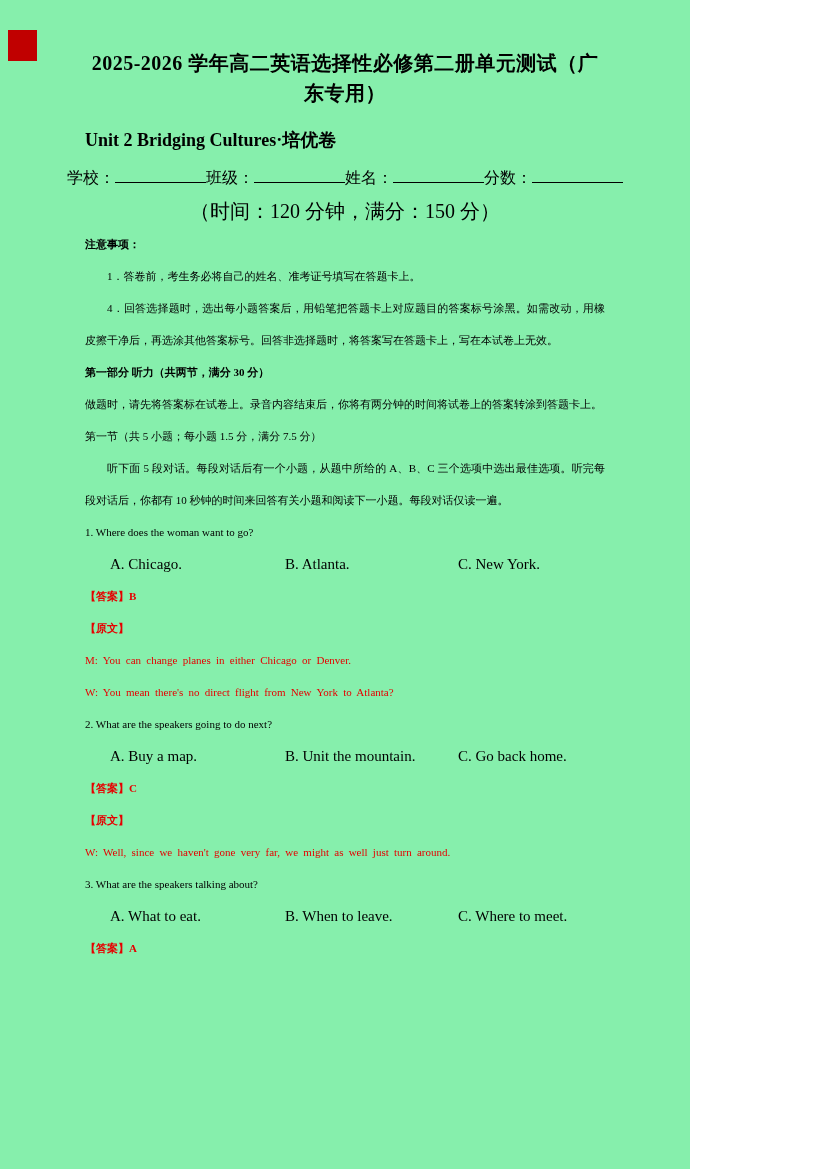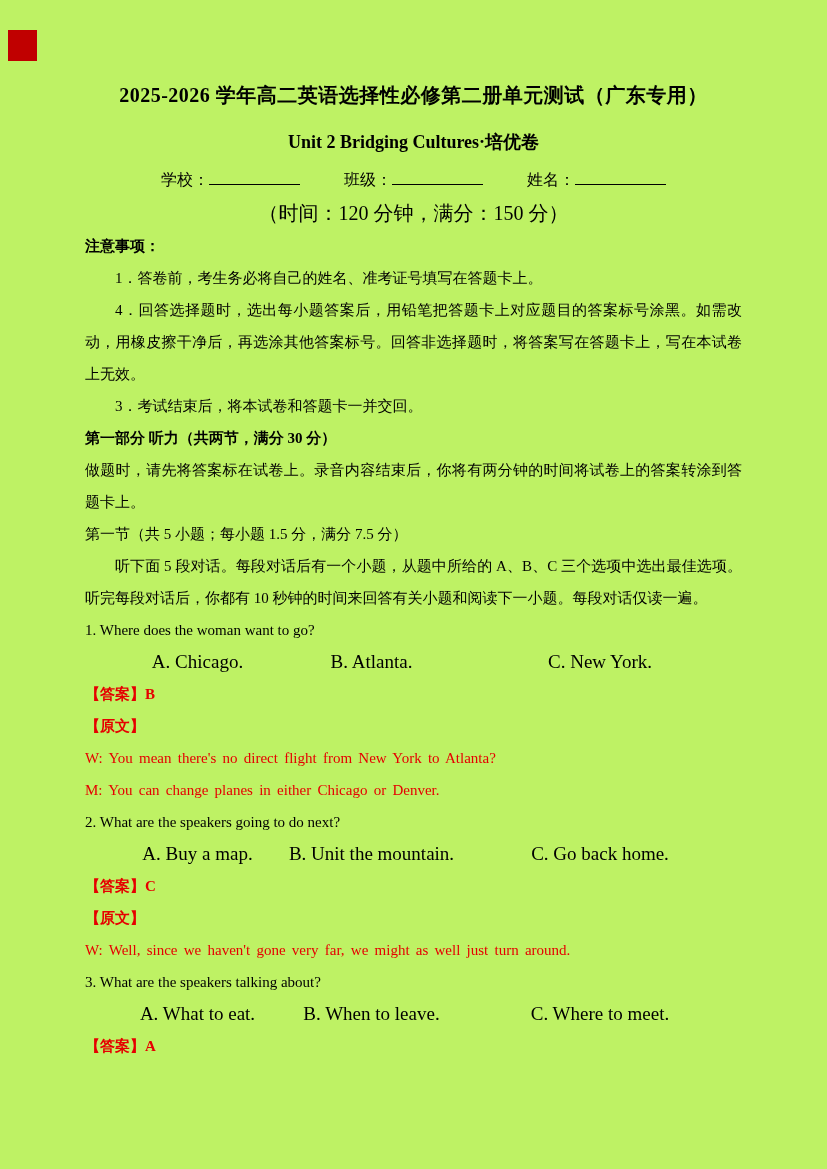--- a/index.html
+++ b/index.html
@@ -4,112 +4,111 @@
 <style>
   * { margin: 0; padding: 0; box-sizing: border-box; }
   html, body { background: #ffffff; }
   body {
     width: 827px; height: 1169px;
     font-family: "Liberation Serif", "DejaVu Serif", serif;
     color: #000000;
   }
   .page {
     position: relative;
-    width: 827px; height: 1169px;
-    background: #bef264;
-    padding: 80px 85px 0 85px;
+    width: 690px; height: 1169px;
+    background: #86efac;
+    padding: 48px 85px 0 85px;
     overflow: hidden;
   }
   .corner-stamp {
     position: absolute;
     left: 8px; top: 30px;
     width: 29px; height: 31px;
     background: #c00000;
   }
   h1.doc-title {
     font-size: 20px; font-weight: bold;
     text-align: center; line-height: 30px;
     margin-bottom: 18px;
     letter-spacing: 0.5px;
   }
   h2.doc-subtitle {
     font-size: 18px; font-weight: bold;
-    text-align: center; line-height: 28px;
+    text-align: left; line-height: 28px;
     margin-bottom: 9px;
   }
   .info-line {
     display: flex; justify-content: center; align-items: flex-end;
-    font-size: 16px; line-height: 30px; margin-bottom: 3px; gap: 44px;
+    font-size: 16px; line-height: 30px; margin-bottom: 3px;
   }
   .info-field { white-space: nowrap; }
   .blank {
     display: inline-block; width: 91px; height: 17px;
     border-bottom: 1px solid #000;
     vertical-align: baseline;
   }
   .time-line {
     text-align: center; font-size: 20px; line-height: 30px;
     margin-bottom: 2px;
   }
   p.line, .para {
-    font-size: 15px; line-height: 32px;
+    font-size: 11px; line-height: 32px;
     text-align: justify;
   }
   .bold { font-weight: bold; }
   .indent { text-indent: 2em; }
   .red { color: #e60000; }
   .transcript { word-spacing: 2.5px; }
   .options {
-    display: flex; font-size: 19px; line-height: 32px;
+    display: flex; font-size: 15px; line-height: 32px;
     padding-left: 25px;
-    text-align: center;
   }
   .opt-a { width: 175px; }
   .opt-b { width: 173px; }
   .opt-c { flex: 1; }
 </style>
 </head>
 <body>
 
 <div class="page">
 
   <div class="corner-stamp"></div>
 
   <h1 class="doc-title">2025-2026 学年高二英语选择性必修第二册单元测试（广东专用）</h1>
   <h2 class="doc-subtitle">Unit 2 Bridging Cultures·培优卷</h2>
 
   <div class="info-line">
     <span class="info-field"><span>学校：</span><span class="blank"></span></span>
     <span class="info-field"><span>班级：</span><span class="blank"></span></span>
     <span class="info-field"><span>姓名：</span><span class="blank"></span></span>
+    <span class="info-field"><span>分数：</span><span class="blank"></span></span>
   </div>
 
   <div class="time-line">（时间：120 分钟，满分：150 分）</div>
 
   <p class="line bold">注意事项：</p>
   <p class="line indent">1．答卷前，考生务必将自己的姓名、准考证号填写在答题卡上。</p>
   <p class="line indent">4．回答选择题时，选出每小题答案后，用铅笔把答题卡上对应题目的答案标号涂黑。如需改动，用橡皮擦干净后，再选涂其他答案标号。回答非选择题时，将答案写在答题卡上，写在本试卷上无效。</p>
-  <p class="line indent">3．考试结束后，将本试卷和答题卡一并交回。</p>
 
   <p class="line bold">第一部分  听力（共两节，满分 30 分）</p>
   <p class="line">做题时，请先将答案标在试卷上。录音内容结束后，你将有两分钟的时间将试卷上的答案转涂到答题卡上。</p>
   <p class="line">第一节（共 5 小题；每小题 1.5 分，满分 7.5 分）</p>
   <p class="line indent">听下面 5 段对话。每段对话后有一个小题，从题中所给的 A、B、C 三个选项中选出最佳选项。听完每段对话后，你都有 10 秒钟的时间来回答有关小题和阅读下一小题。每段对话仅读一遍。</p>
 
   <div class="question">
     <p class="line">1. Where does the woman want to go?</p>
     <div class="options">
       <span class="opt-a">A. Chicago.</span>
       <span class="opt-b">B. Atlanta.</span>
       <span class="opt-c">C. New York.</span>
     </div>
     <p class="line red bold"><span>【答案】</span><span>B</span></p>
     <p class="line red bold">【原文】</p>
+    <p class="line red transcript">M: You can change planes in either Chicago or Denver.</p>
     <p class="line red transcript">W: You mean there's no direct flight from New York to Atlanta?</p>
-    <p class="line red transcript">M: You can change planes in either Chicago or Denver.</p>
   </div>
 
   <div class="question">
     <p class="line">2. What are the speakers going to do next?</p>
     <div class="options">
       <span class="opt-a">A. Buy a map.</span>
       <span class="opt-b">B. Unit the mountain.</span>
       <span class="opt-c">C. Go back home.</span>
     </div>
     <p class="line red bold"><span>【答案】</span><span>C</span></p>

